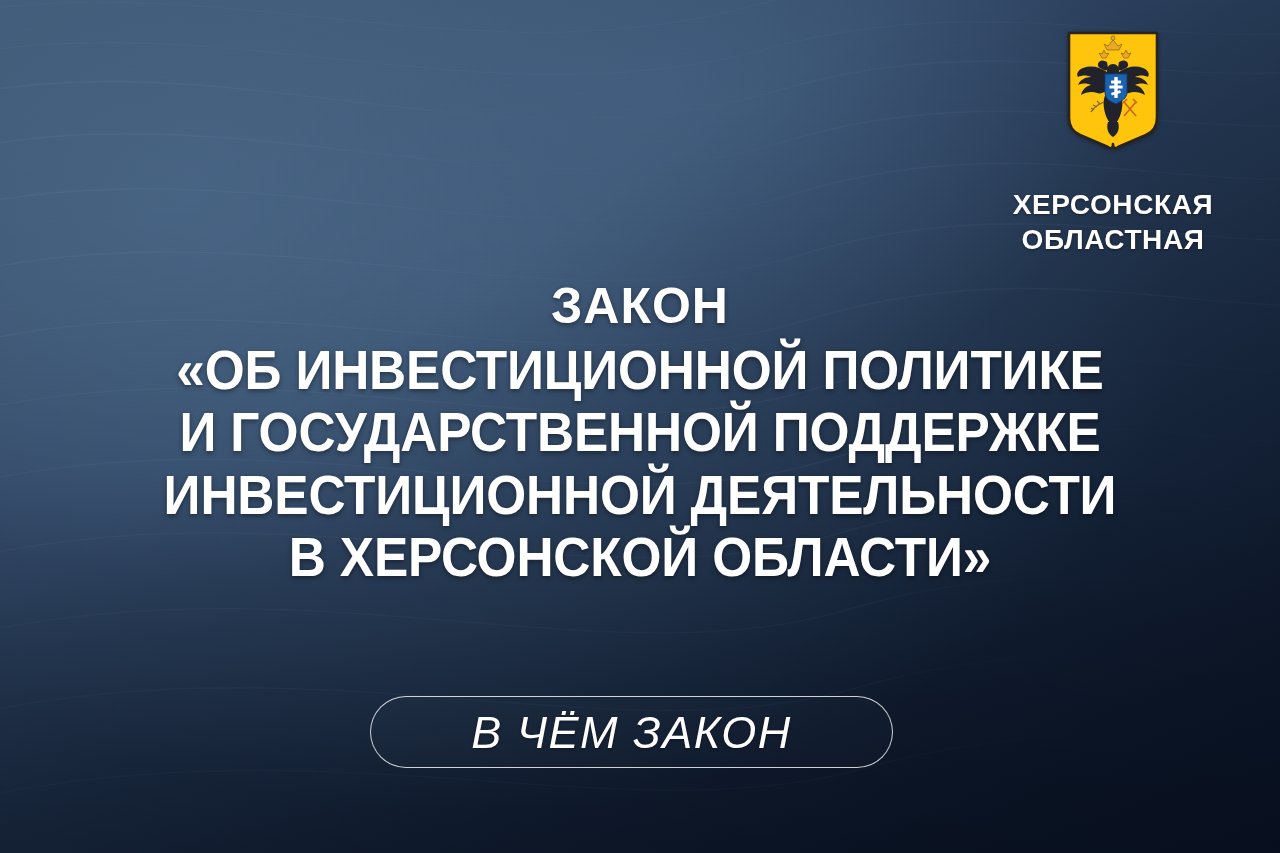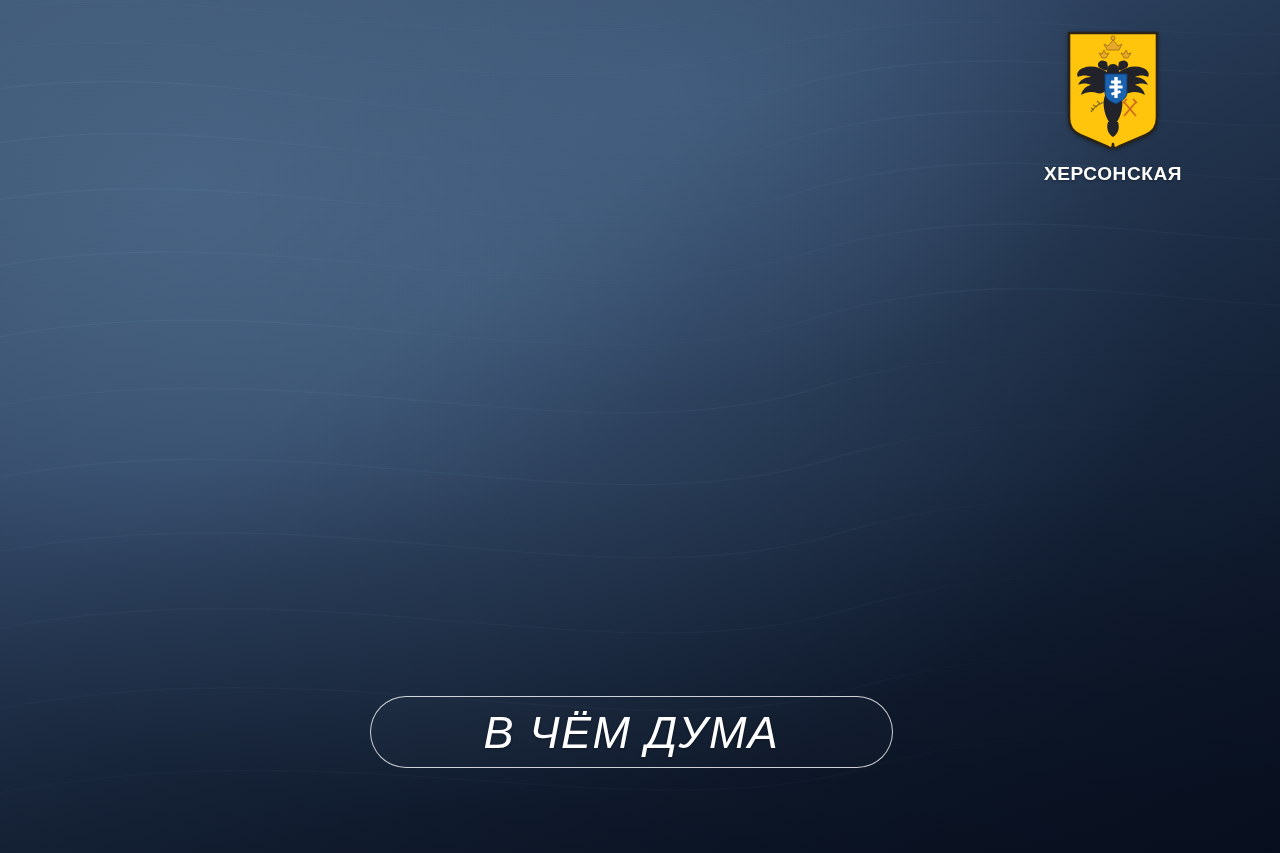--- a/index.html
+++ b/index.html
@@ -71,25 +71,25 @@
     align-items: center;
     z-index: 6;
   }
   .emblem {
     width: 94px;
     height: 122px;
     display: block;
     filter: drop-shadow(0 1px 2px rgba(0,0,0,0.35));
   }
   .brand-name {
-    margin-top: 10px;
+    margin-top: 35px;
     text-align: center;
     color: #ffffff;
     font-weight: bold;
-    font-size: 19px;
+    font-size: 28px;
     line-height: 1.26;
     letter-spacing: 0.6px;
     text-shadow: 0 1px 3px rgba(0,0,0,0.40);
   }
   .brand-name span { display:block; white-space: nowrap; }
 
   
   .headline {
     position: absolute;
     left: 0;
@@ -238,21 +238,29 @@
       <g fill="#FFFFFF">
         <rect x="48.3" y="47" width="3.4" height="21" rx="0.6"></rect>
         <rect x="45" y="50.4" width="10" height="3" rx="0.6"></rect>
         <rect x="43.4" y="55.4" width="13.2" height="3.1" rx="0.6"></rect>
         <rect x="45.2" y="61.4" width="9.6" height="2.8" rx="0.6" transform="rotate(-17 50 62.8)"></rect>
       </g>
     </svg>
 
     <div class="brand-name">
       <span>ХЕРСОНСКАЯ</span>
+      <span>ОБЛАСТНАЯ</span>
     </div>
   </div>
 
+  <div class="headline">
+    <span class="hl-line first">ЗАКОН</span>
+    <span class="hl-line">«ОБ ИНВЕСТИЦИОННОЙ ПОЛИТИКЕ</span>
+    <span class="hl-line">И ГОСУДАРСТВЕННОЙ ПОДДЕРЖКЕ</span>
+    <span class="hl-line">ИНВЕСТИЦИОННОЙ ДЕЯТЕЛЬНОСТИ</span>
+    <span class="hl-line">В ХЕРСОНСКОЙ ОБЛАСТИ»</span>
+  </div>
 
   <div class="cta-pill">
-    <span class="cta-text">В ЧЁМ ДУМА</span>
+    <span class="cta-text">В ЧЁМ ЗАКОН</span>
   </div>
 
 </div>
 
 </body></html>

